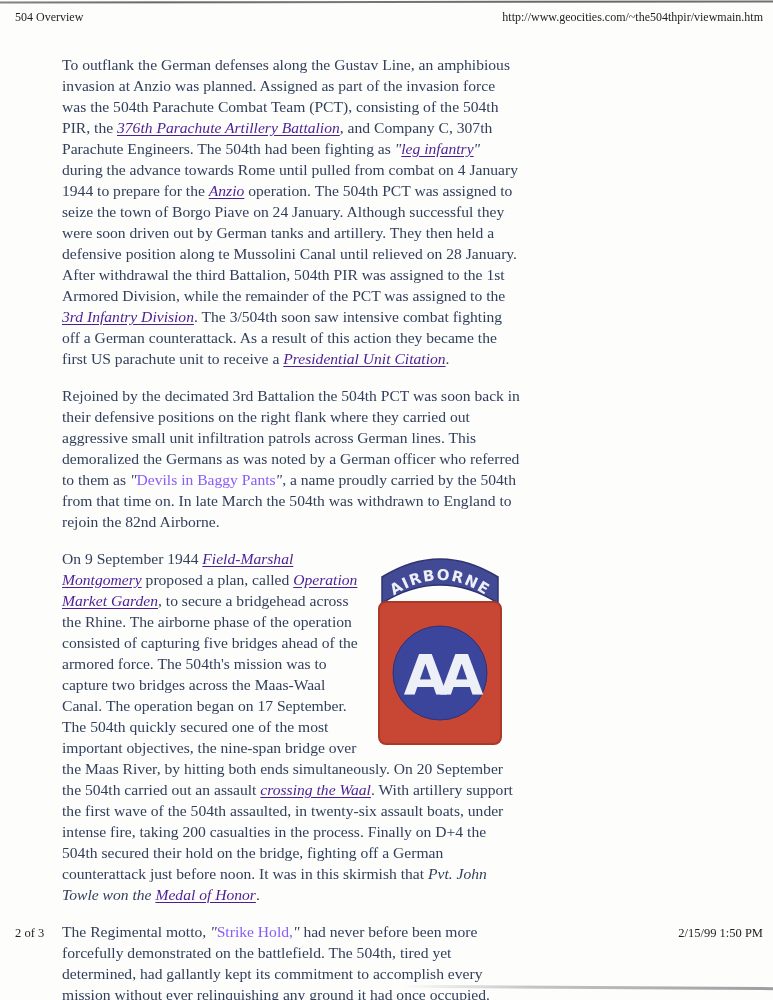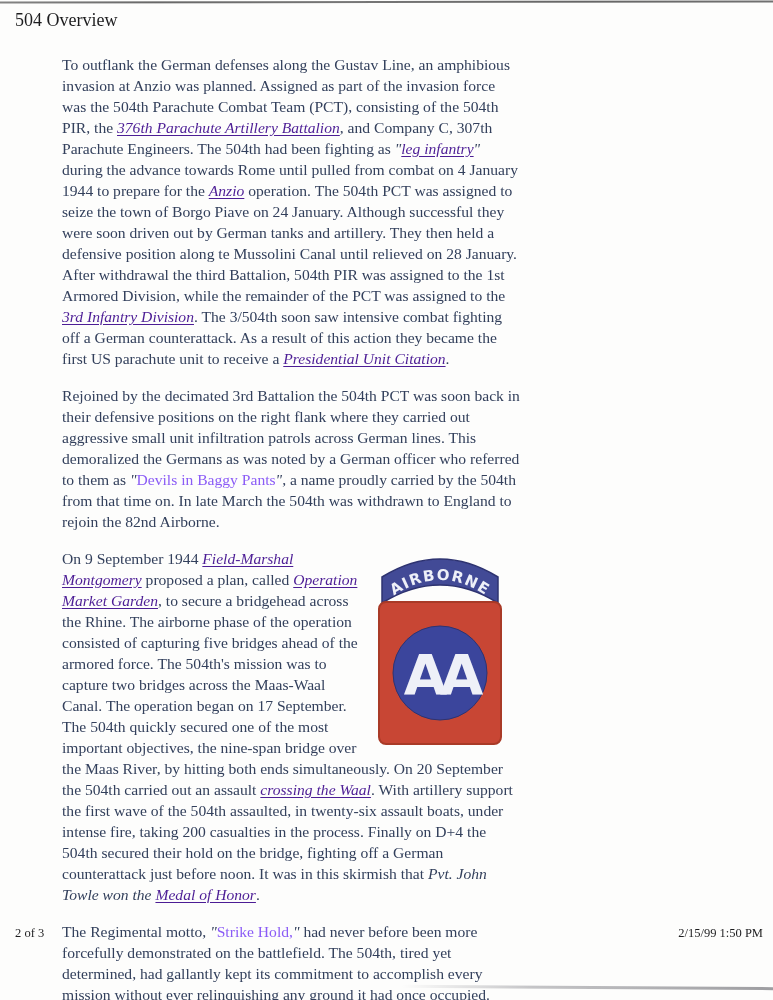--- a/index.html
+++ b/index.html
@@ -18,21 +18,21 @@
   .scan-shadow-bottom {
     position:absolute; top:986px; left:402px; width:371px; height:3px;
     background:linear-gradient(to right, rgba(150,150,152,0), rgba(150,150,155,.55) 35%, rgba(125,125,130,.75));
     transform:rotate(.35deg);
   }
 
   
   .print-header {
     position:absolute; top:10px; left:15px; right:10px;
     display:flex; justify-content:space-between; align-items:flex-end;
-    font-size:18px; color:#1d1d1f;
+    font-size:12px; color:#1d1d1f;
   }
   .print-footer {
     position:absolute; top:926px; left:15px; right:10px;
     display:flex; justify-content:space-between; align-items:flex-start;
     font-size:12.5px; color:#1d1d1f;gap:12px;
   }
 
   
   .doc-body {
     position:absolute; top:54px; left:62px; width:458px;
@@ -52,20 +52,21 @@
     margin:2px 16px 8px 12px;
   }
 </style>
 </head>
 <body>
 
 <div class="scan-top-line"></div>
 
 <div class="print-header">
   <span>504 Overview</span>
+  <span>http://www.geocities.com/~the504thpir/viewmain.htm</span>
 </div>
 
 <div id="doc-body" class="doc-body">
     <p><span class="run plain">To outflank the German defenses along the Gustav Line, an amphibious invasion at Anzio was planned. Assigned as part of the invasion force was the 504th Parachute Combat Team (PCT), consisting of the 504th PIR, the </span><span class="run link">376th Parachute Artillery Battalion</span><span class="run plain">, and Company C, 307th Parachute Engineers. The 504th had been fighting as </span><span class="run italic">"</span><span class="run link">leg infantry</span><span class="run italic">"</span><span class="run plain"> during the advance towards Rome until pulled from combat on 4 January 1944 to prepare for the </span><span class="run link">Anzio</span><span class="run plain"> operation. The 504th PCT was assigned to seize the town of Borgo Piave on 24 January. Although successful they were soon driven out by German tanks and artillery. They then held a defensive position along te Mussolini Canal until relieved on 28 January. After withdrawal the third Battalion, 504th PIR was assigned to the 1st Armored Division, while the remainder of the PCT was assigned to the </span><span class="run link">3rd Infantry Division</span><span class="run plain">. The 3/504th soon saw intensive combat fighting off a German counterattack. As a result of this action they became the first US parachute unit to receive a </span><span class="run link">Presidential Unit Citation</span><span class="run plain">.</span></p>
     <p><span class="run plain">Rejoined by the decimated 3rd Battalion the 504th PCT was soon back in their defensive positions on the right flank where they carried out aggressive small unit infiltration patrols across German lines. This demoralized the Germans as was noted by a German officer who referred to them as </span><span class="run italic">"</span><span class="run red">Devils in Baggy Pants</span><span class="run italic">"</span><span class="run plain">, a name proudly carried by the 504th from that time on. In late March the 504th was withdrawn to England to rejoin the 82nd Airborne.</span></p>
     <p>
   <span class="patch-wrap">
     <svg width="128" height="196" viewBox="0 0 128 196" xmlns="http://www.w3.org/2000/svg">
       <defs>
         <path id="tab-text-curve" d="M16 47 Q64 13 112 47" fill="none"></path>

